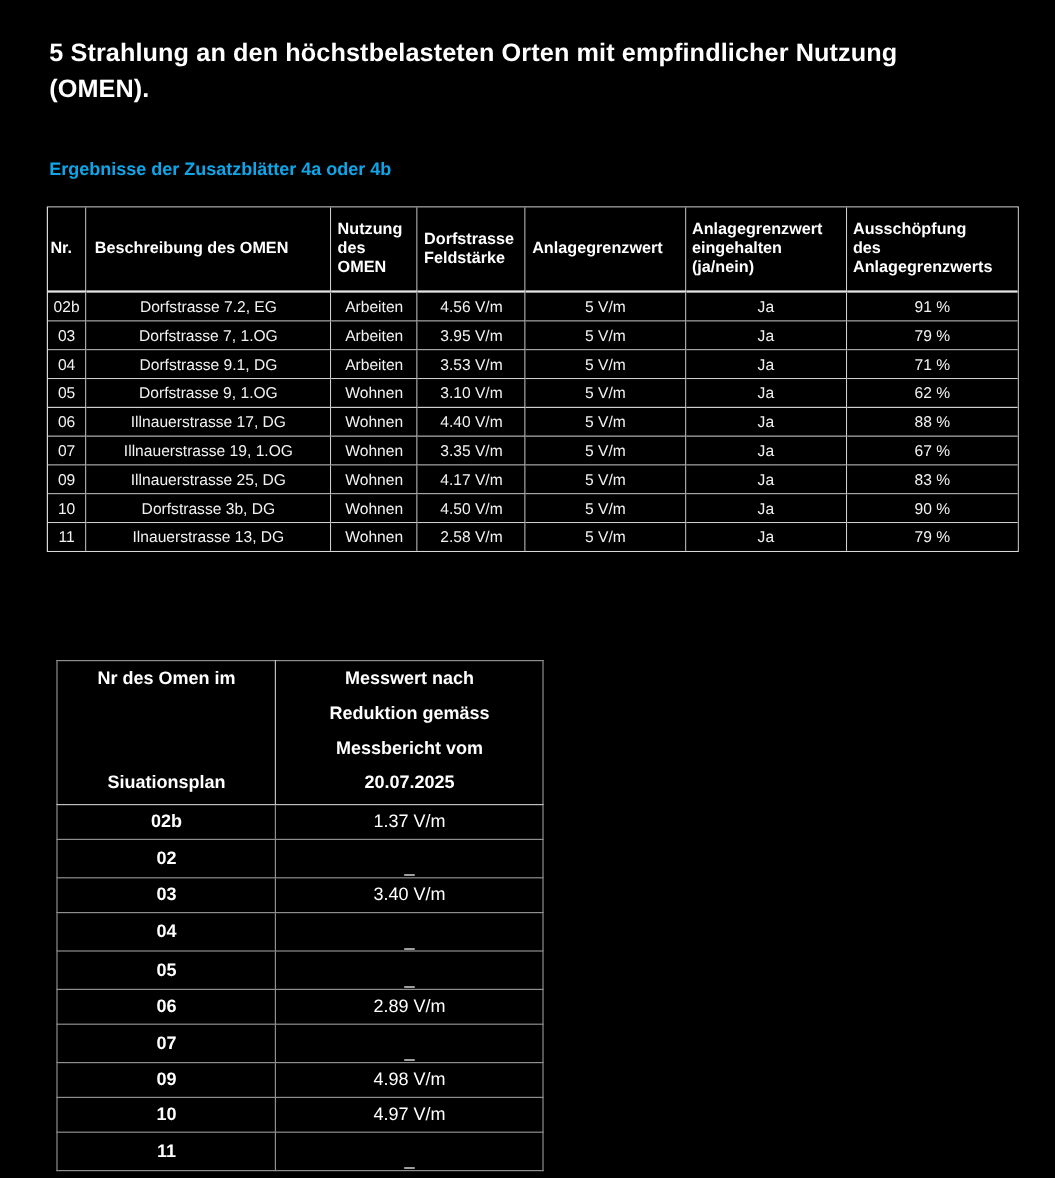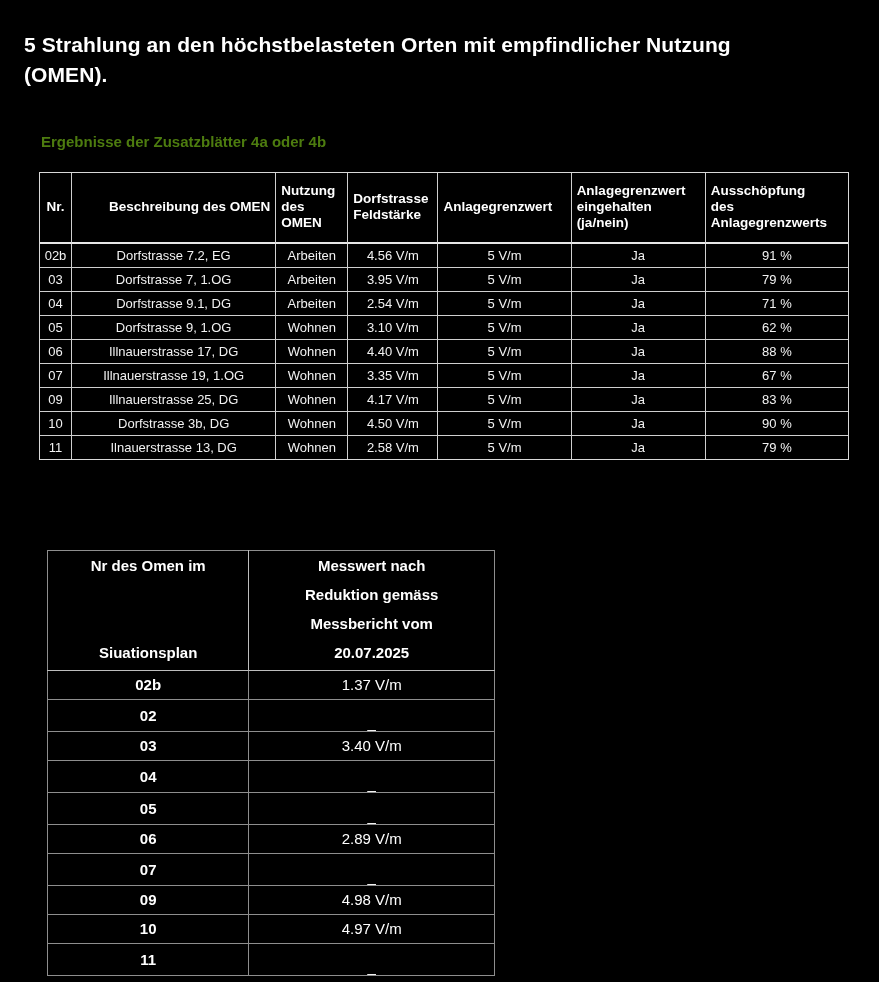--- a/index.html
+++ b/index.html
@@ -20,37 +20,37 @@
   .page {
     position: relative;
     width: 879px;
     height: 982px;
     background: #000000;
   }
 
   
   .doc-title {
     position: absolute;
-    left: 24px;
+    left: 41px;
     top: 30px;
     width: 760px;
     font-size: 21px;
     font-weight: bold;
     line-height: 30px;
     letter-spacing: 0.1px;
     color: #ffffff;
   }
   .sub-title {
     position: absolute;
     left: 41px;
     top: 132px;
     font-size: 15px;
     font-weight: bold;
     line-height: 20px;
-    color: #4d7c0f;
+    color: #0ea5e9;
   }
 
   
   .tbl1-wrap {
     position: absolute;
     left: 39px;
     top: 172px;
     width: 810px;
   }
   table.t1 {
@@ -76,22 +76,22 @@
   table.t1 thead th {
     font-size: 13.5px;
     font-weight: bold;
     line-height: 16px;
     text-align: left;
     vertical-align: middle;
     padding: 5px 5px 6px 5px;
     height: 58px;
     border-bottom: 2px solid #e6e6e6;
   }
-  table.t1 thead th.c-nr { text-align: center; padding-left: 2px; padding-right: 2px; }
-  table.t1 thead th.c-desc { padding-left: 7px; text-align: right; }
+  table.t1 thead th.c-nr { text-align: left; padding-left: 2px; padding-right: 2px; }
+  table.t1 thead th.c-desc { padding-left: 7px; }
 
   table.t1 tbody td {
     font-size: 13px;
     font-weight: normal;
     line-height: 15px;
     text-align: center;
     vertical-align: middle;
     height: 21px;
     padding: 1px 3px;
     color: #f2f2f2;
@@ -108,21 +108,21 @@
   
   .tbl2-wrap {
     position: absolute;
     left: 47px;
     top: 550px;
     width: 406px;
   }
   table.t2 {
     border-collapse: collapse;
     border-spacing: 0;
-    width: 448px;
+    width: 406px;
     table-layout: fixed;
     background: #000000;
   }
   table.t2 th,
   table.t2 td {
     background: #000000;
     padding: 0;
     border: 1px solid #8e8e8e;
   }
   table.t2 thead th {
@@ -224,21 +224,21 @@
             <td>Arbeiten</td>
             <td>3.95 V/m</td>
             <td>5 V/m</td>
             <td>Ja</td>
             <td>79 %</td>
           </tr>
           <tr>
             <td>04</td>
             <td>Dorfstrasse 9.1, DG</td>
             <td>Arbeiten</td>
-            <td>2.54 V/m</td>
+            <td>3.53 V/m</td>
             <td>5 V/m</td>
             <td>Ja</td>
             <td>71 %</td>
           </tr>
           <tr>
             <td>05</td>
             <td>Dorfstrasse 9, 1.OG</td>
             <td>Wohnen</td>
             <td>3.10 V/m</td>
             <td>5 V/m</td>

